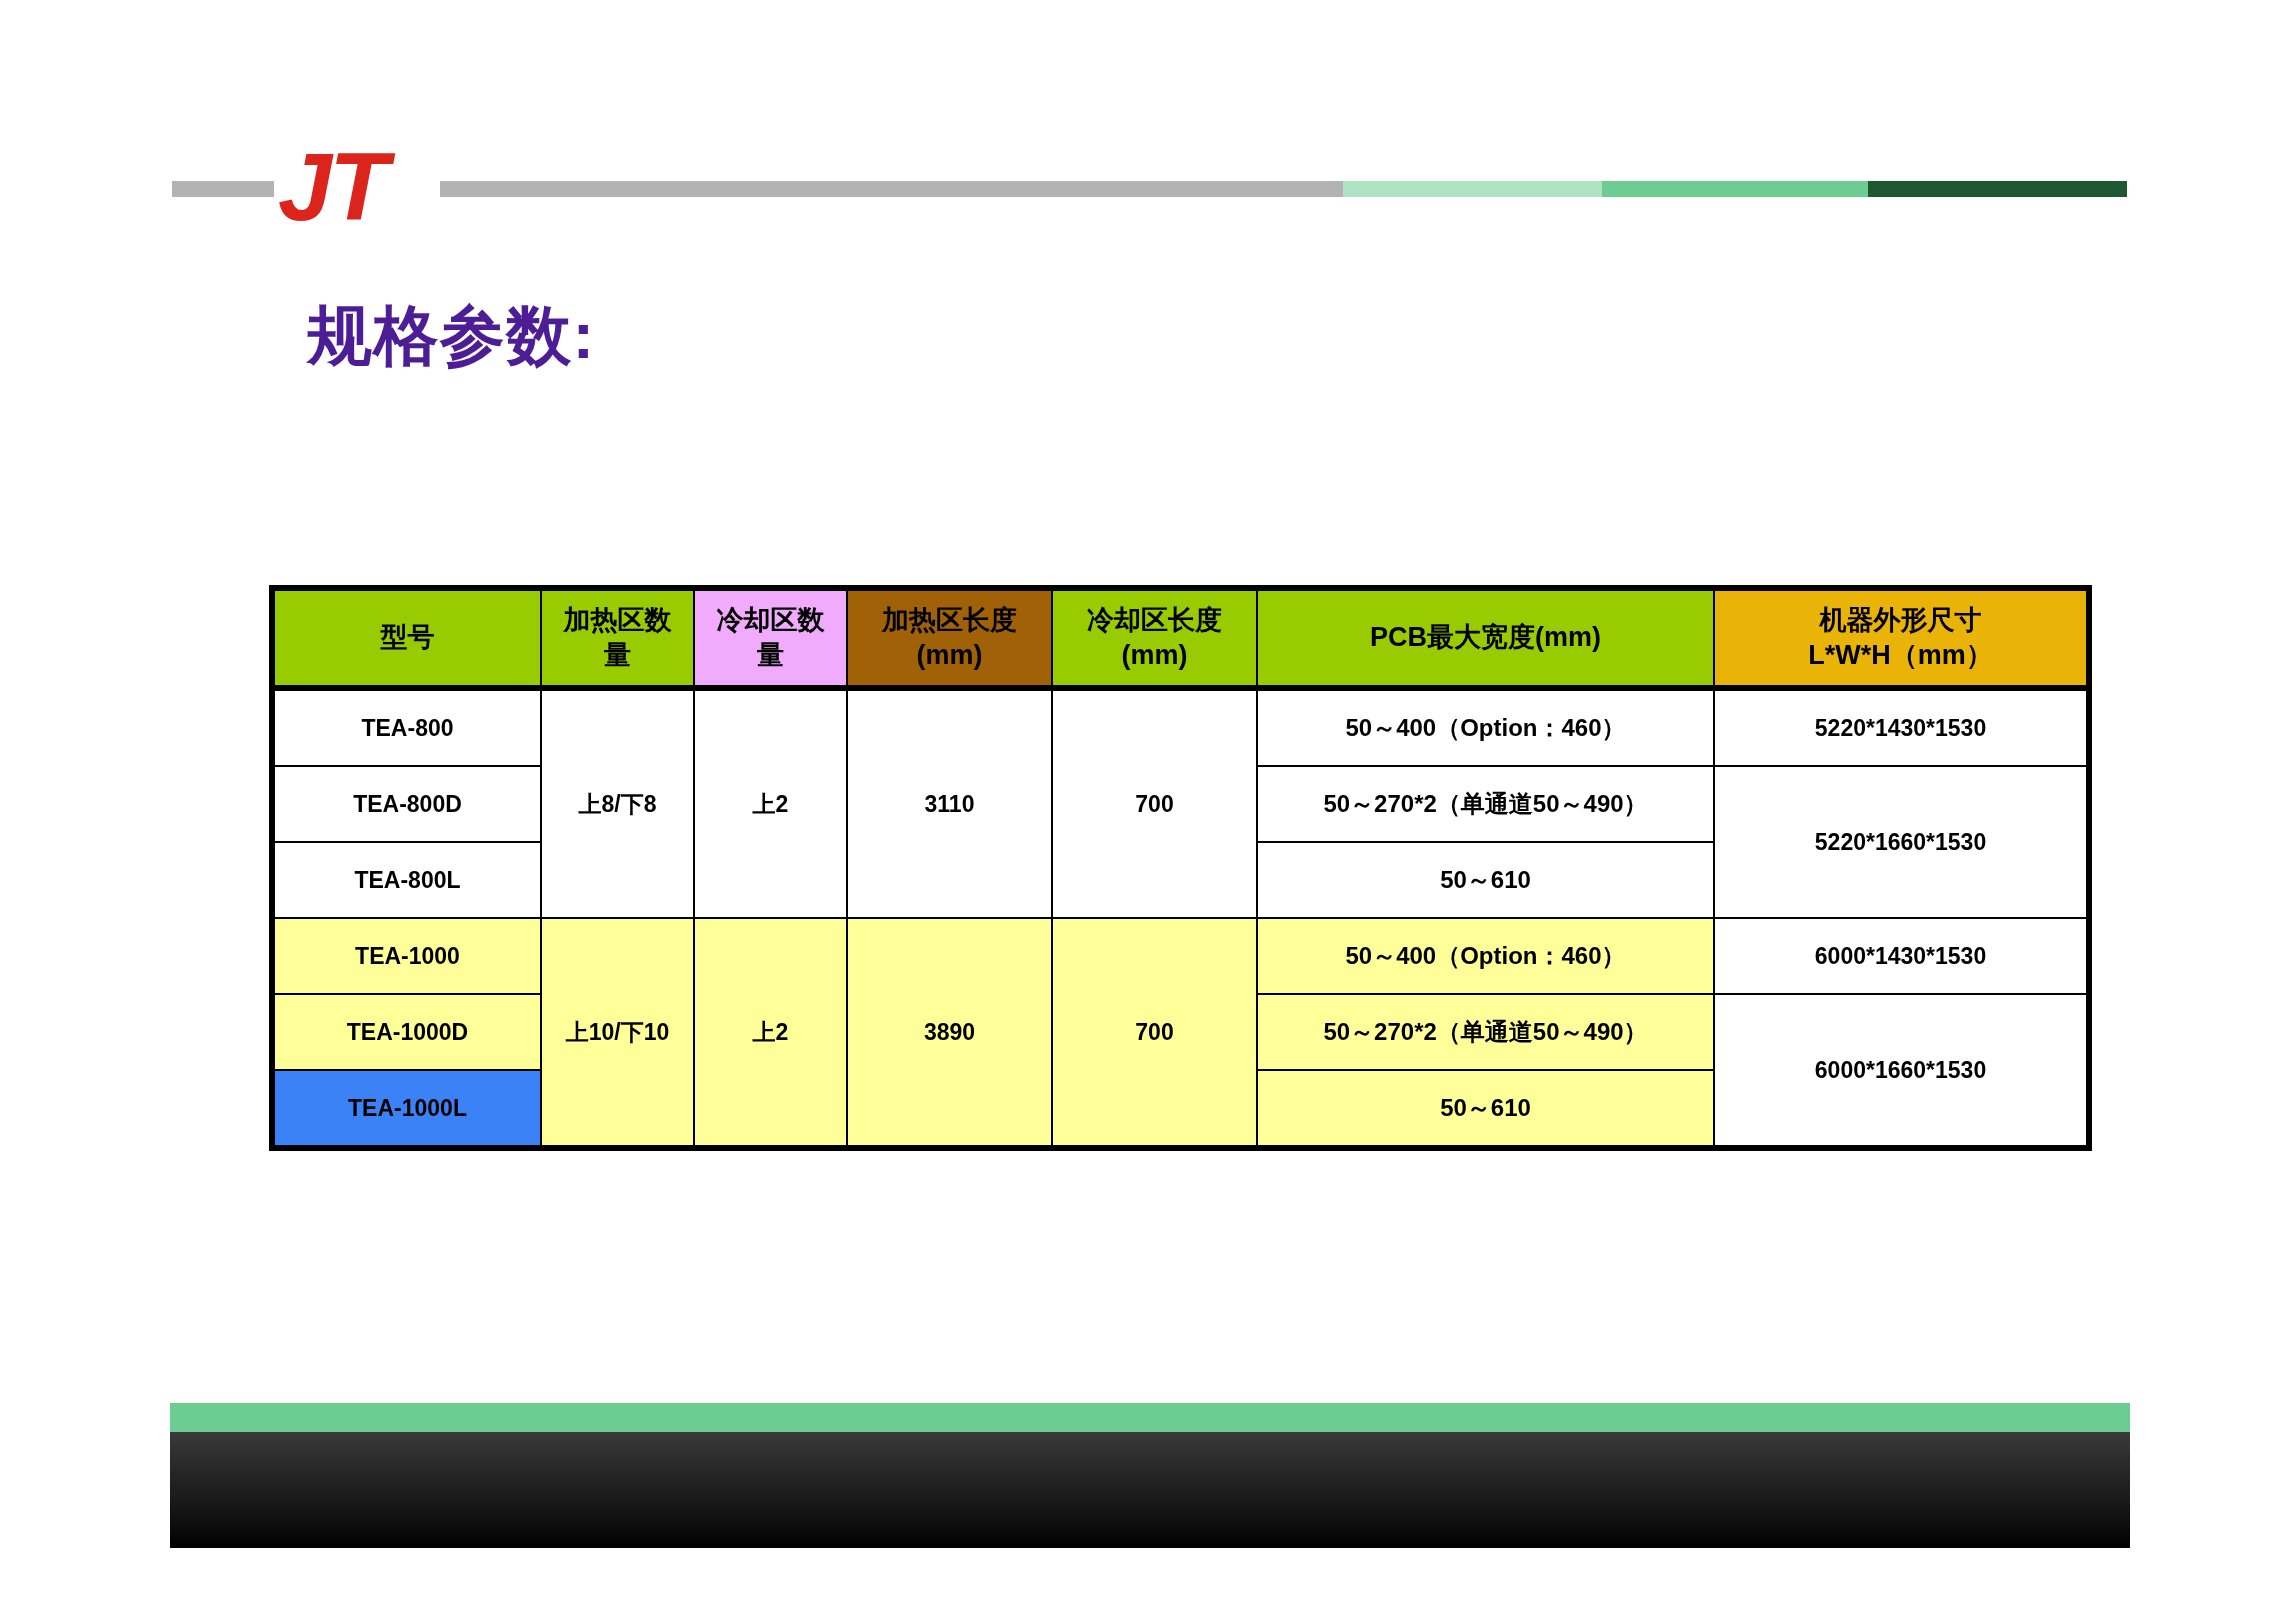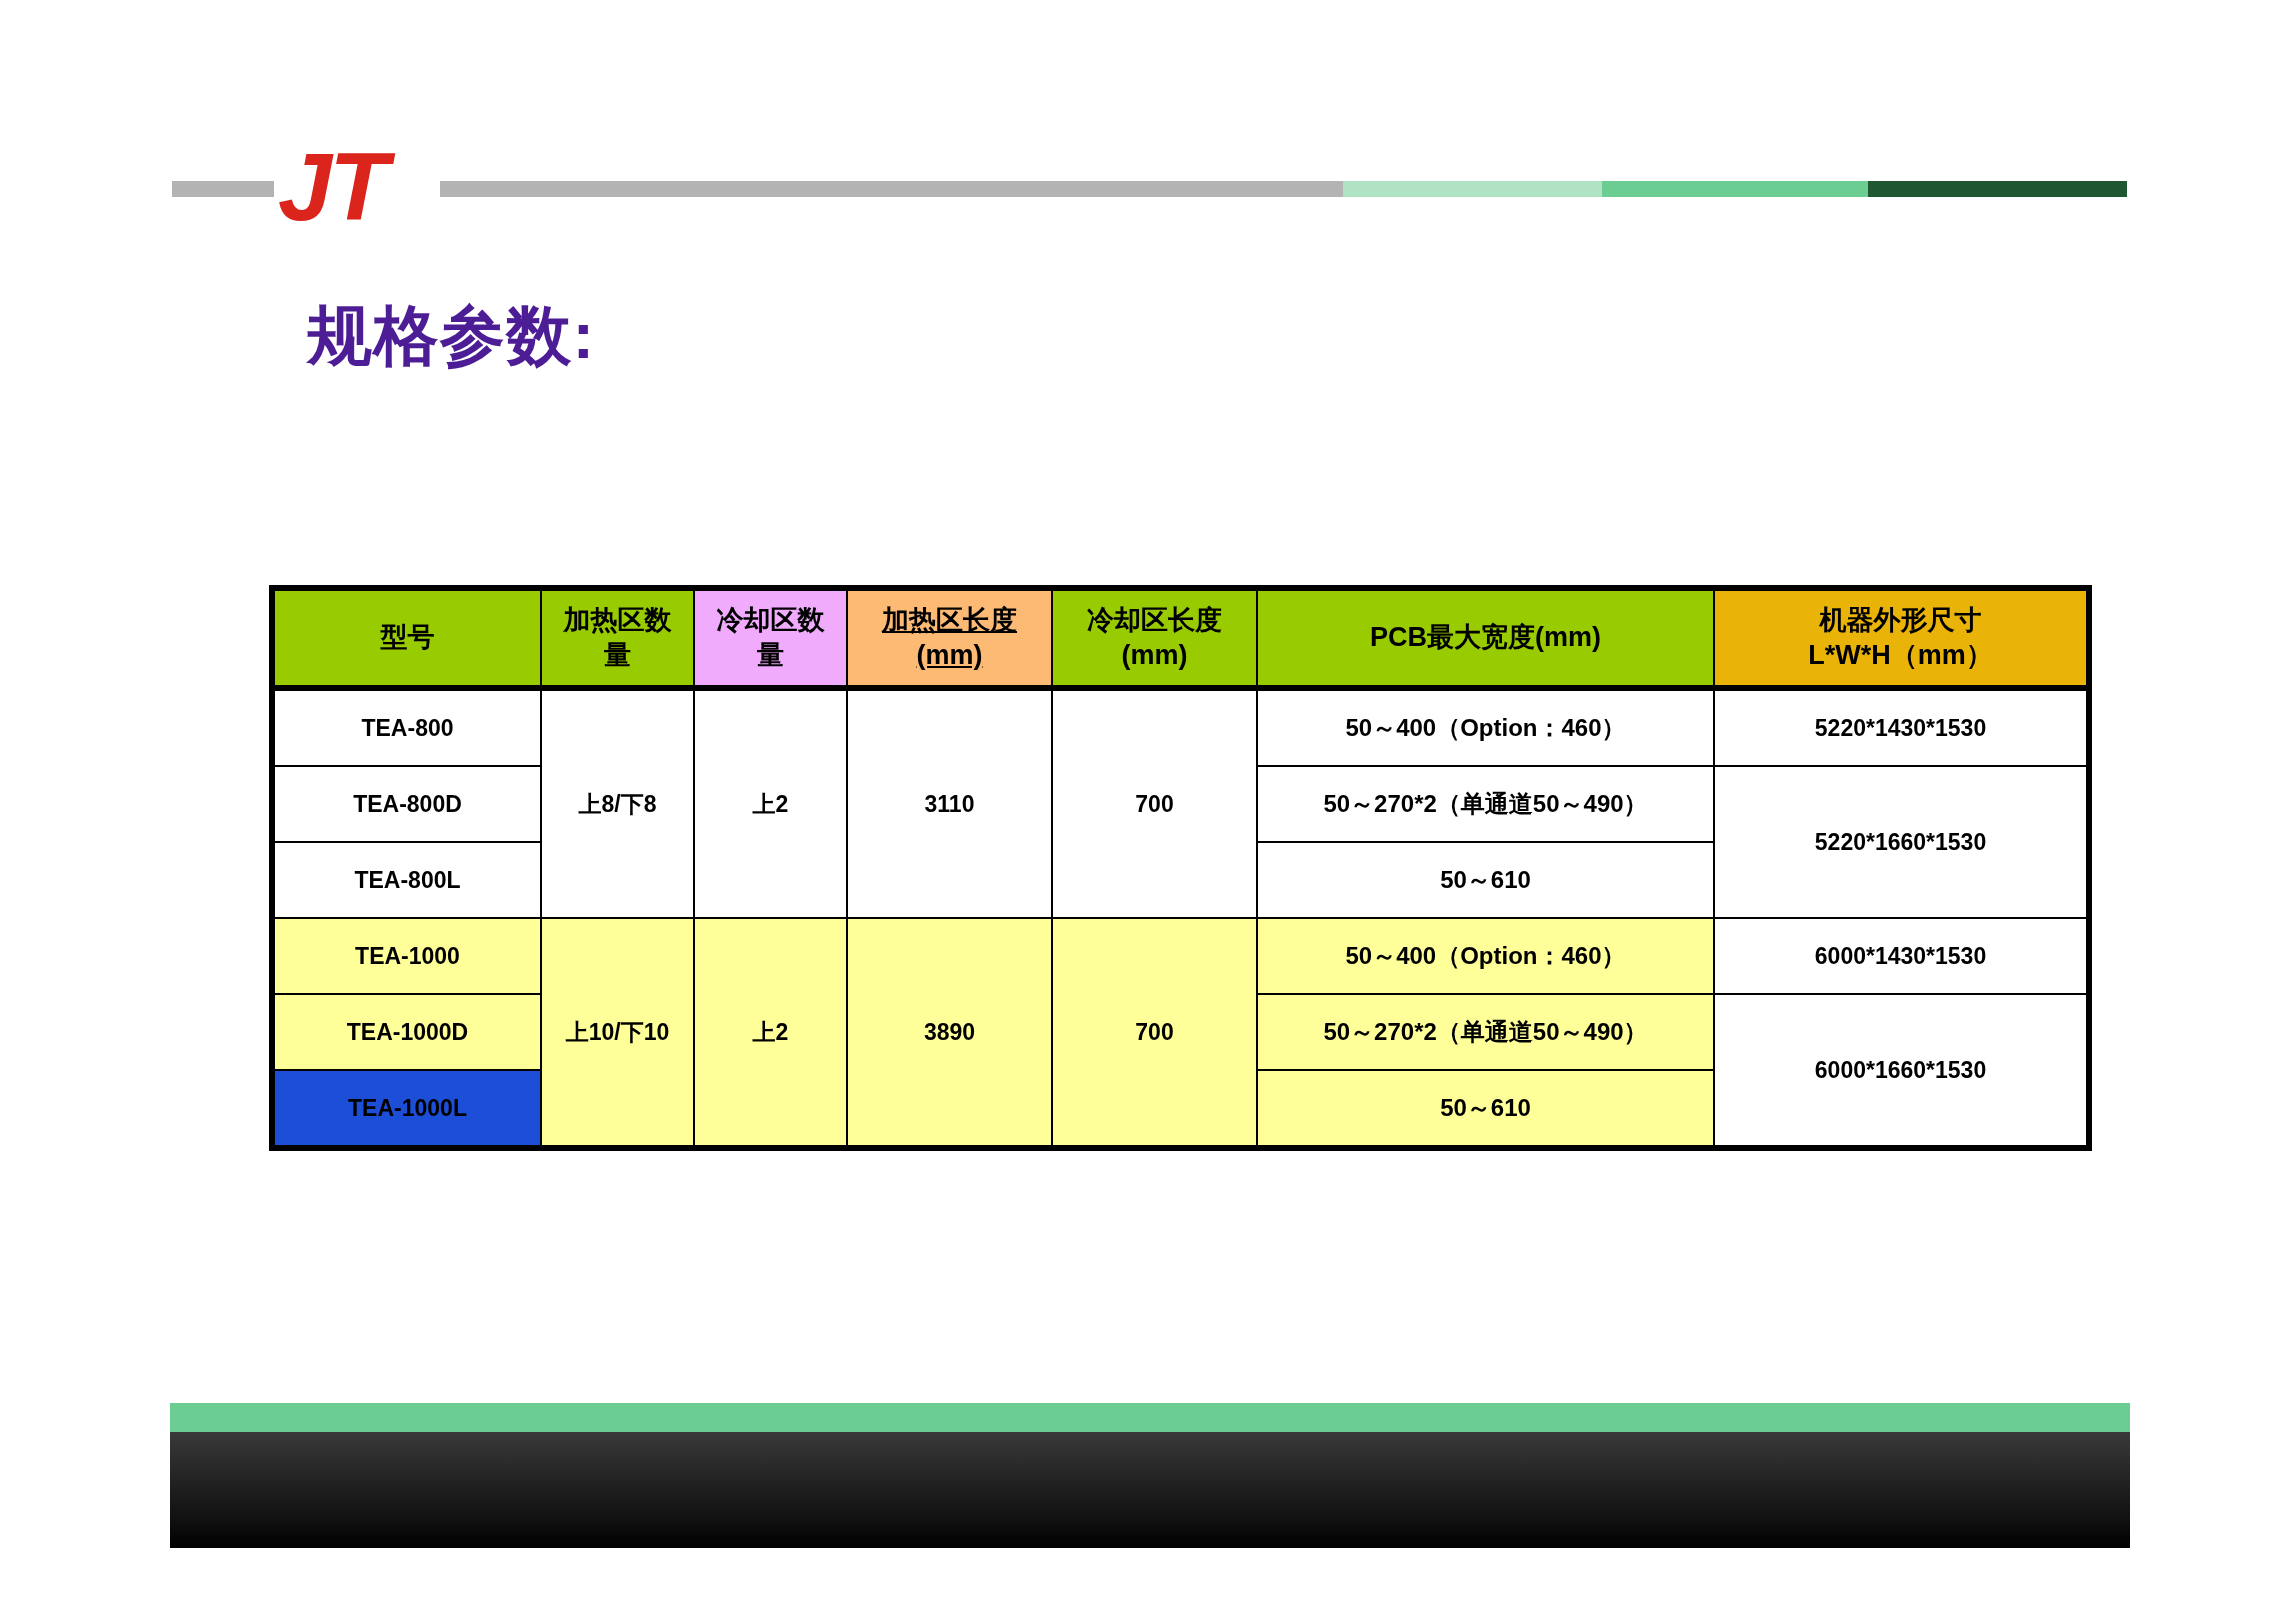--- a/index.html
+++ b/index.html
@@ -127,21 +127,21 @@
       <col style="width:457px">
       <col style="width:375px">
     </colgroup>
     <thead>
       <tr>
         <th style="background-color: rgb(153, 204, 0);">型号</th>
         <th style="background-color: rgb(153, 204, 0);">加热区数
 量</th>
         <th style="background-color: #f0abfc;">冷却区数
 量</th>
-        <th style="background-color: #fdba74; text-decoration: underline;">加热区长度
+        <th style="background-color: #a16207;">加热区长度
 (mm)</th>
         <th style="background-color: rgb(153, 204, 0);">冷却区长度
 (mm)</th>
         <th style="background-color: rgb(153, 204, 0);">PCB最大宽度(mm)</th>
         <th style="background-color: #eab308;">机器外形尺寸
 L*W*H（mm）</th>
       </tr>
     </thead>
     <tbody>
 
@@ -172,21 +172,21 @@
         <td rowspan="3" style="background-color: rgb(255, 255, 153);">700</td>
         <td class="pcb-cell" style="background-color: rgb(255, 255, 153);">50～400（Option：460）</td>
         <td>6000*1430*1530</td>
       </tr>
       <tr>
         <td style="background-color: rgb(255, 255, 153);">TEA-1000D</td>
         <td class="pcb-cell" style="background-color: rgb(255, 255, 153);">50～270*2（单通道50～490）</td>
         <td rowspan="2">6000*1660*1530</td>
       </tr>
       <tr>
-        <td style="background-color: #1d4ed8;">TEA-1000L</td>
+        <td style="background-color: #3b82f6;">TEA-1000L</td>
         <td class="pcb-cell" style="background-color: rgb(255, 255, 153);">50～610</td>
       </tr>
     </tbody>
   </table>
 
   <div class="footer-green" style="background-color: rgb(108, 205, 146);"></div>
   <div class="footer-dark"></div>
 
 </div>
 

